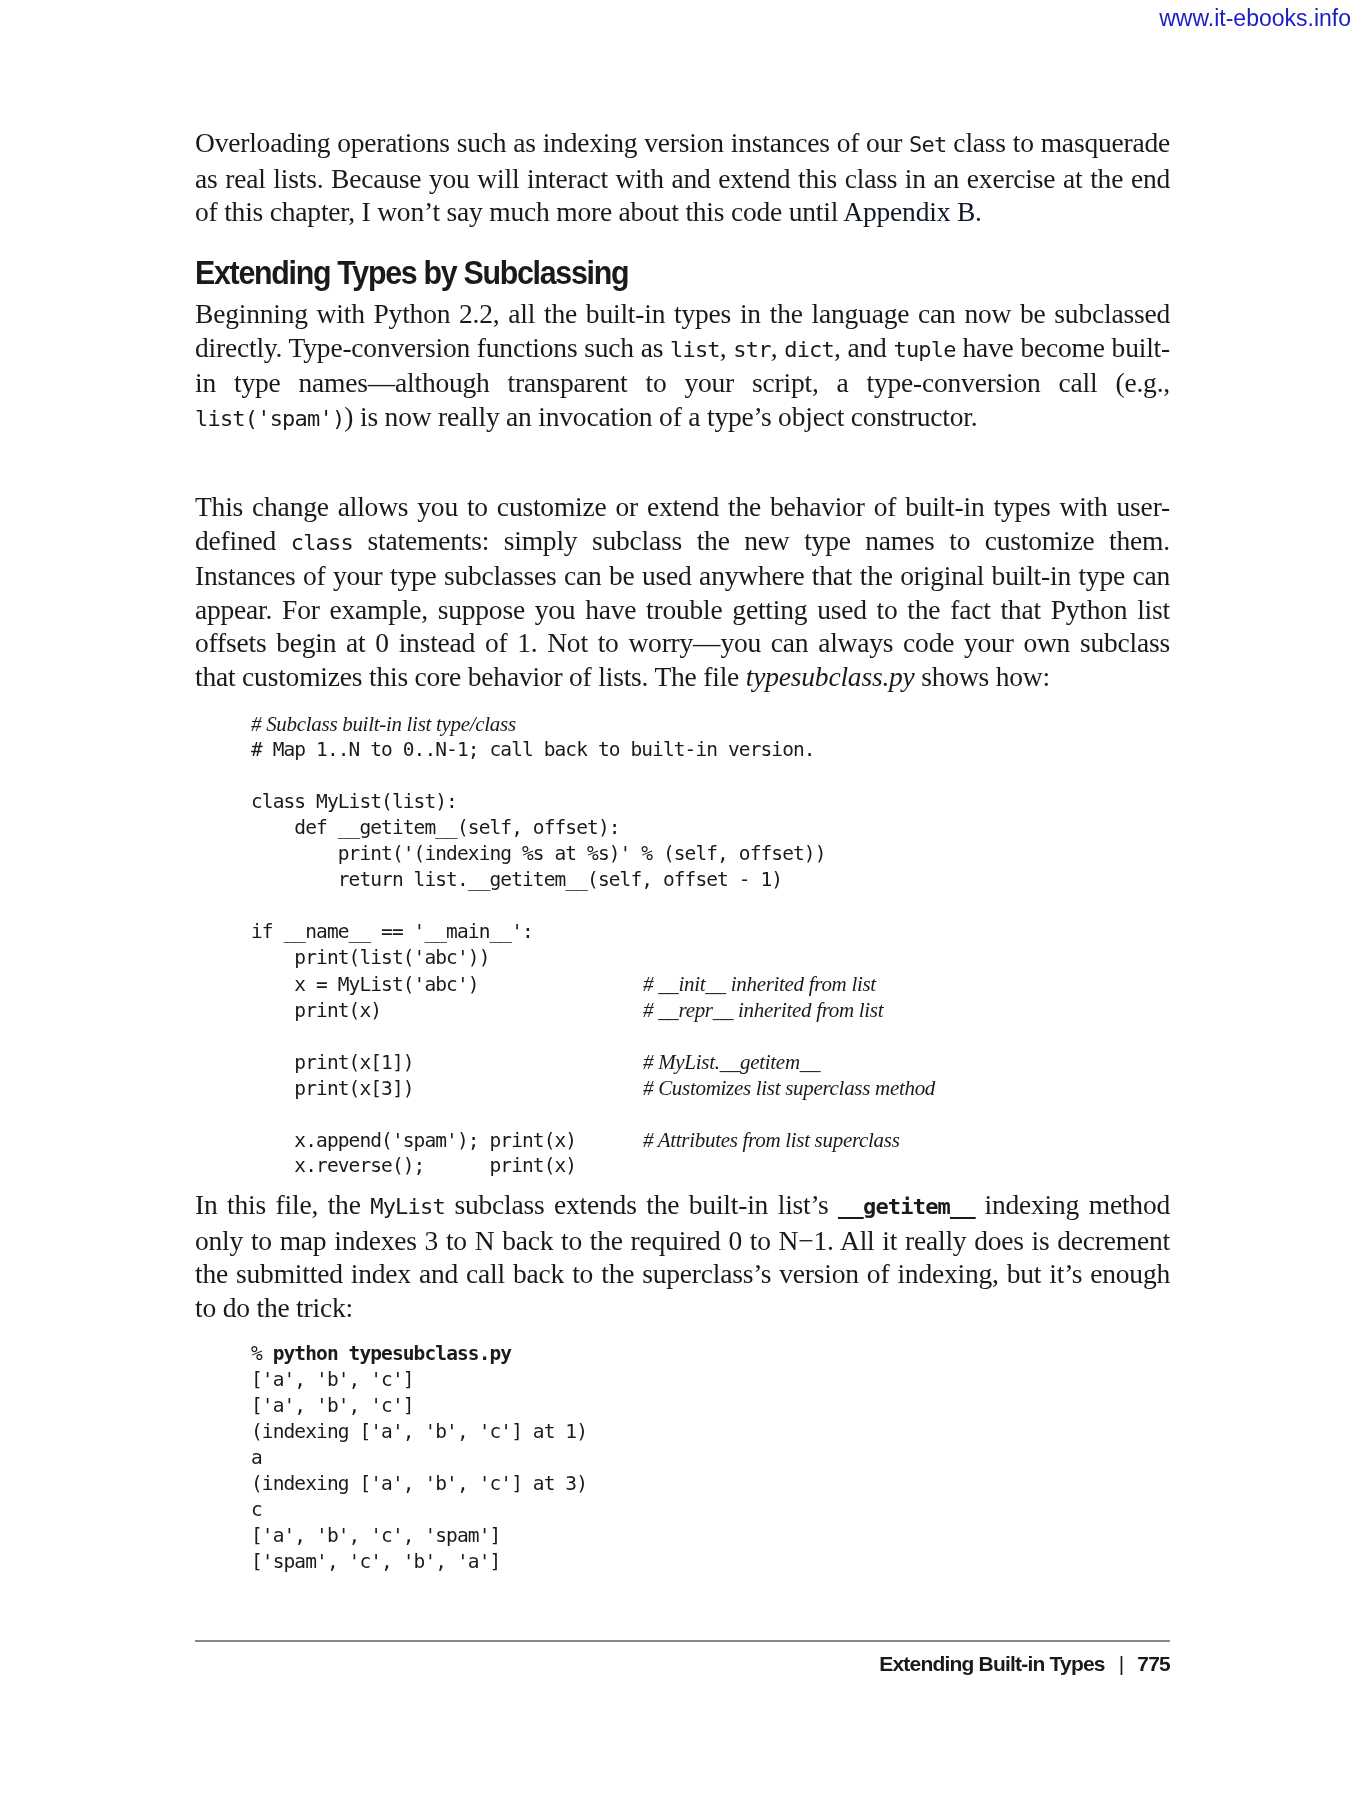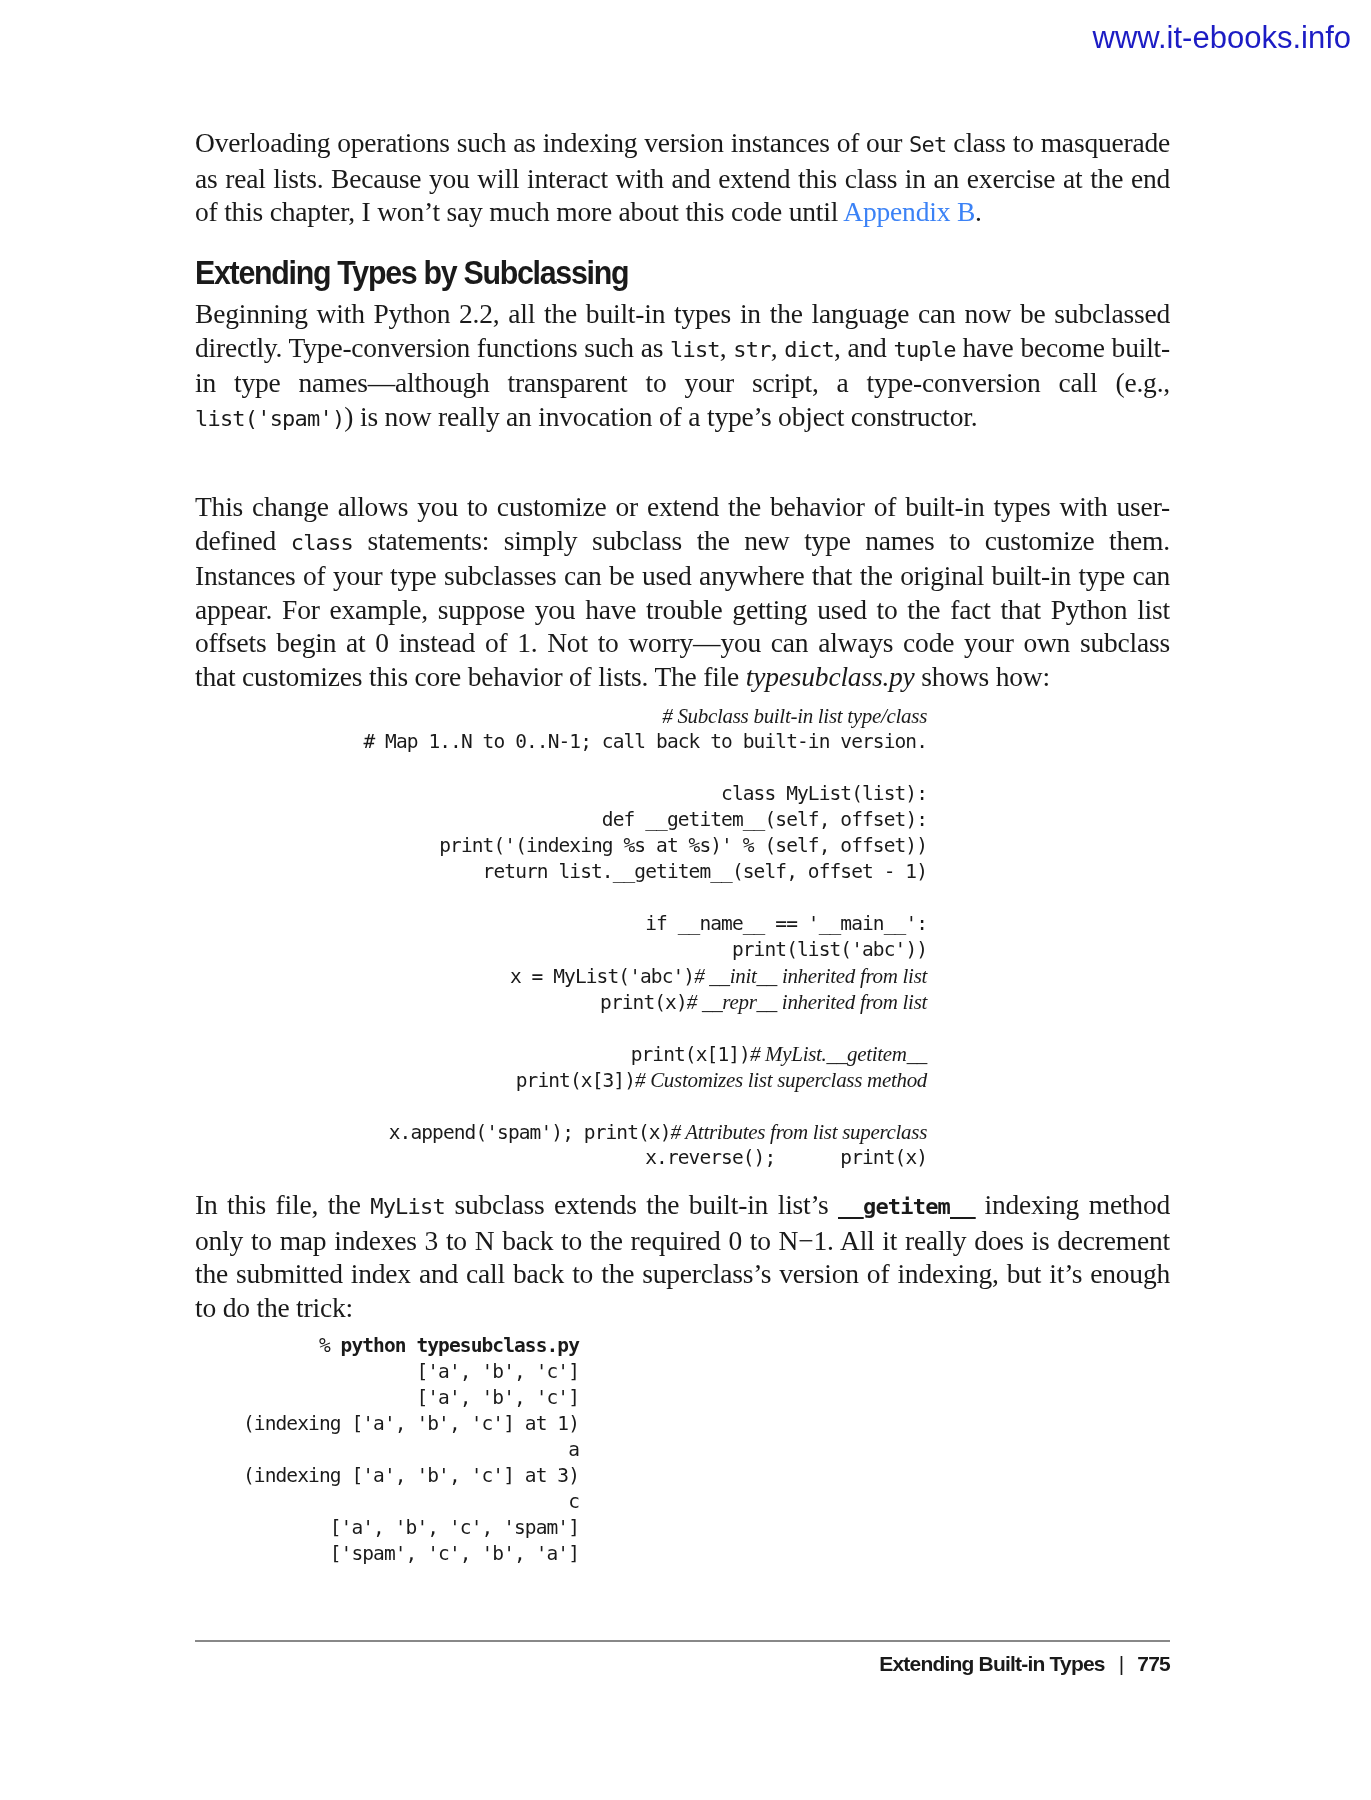--- a/index.html
+++ b/index.html
@@ -1,39 +1,39 @@
 <!DOCTYPE html>
 <html><head>
   <meta charset="utf-8">
   <style>
     html, body { margin: 0; padding: 0; background: #ffffff; }
     body { width: 1371px; height: 1800px; position: relative; overflow: hidden; color: #1a1a1a; }
     .site-link {
-      position: absolute; top: 20px; right: 20px;
-      font-family: "Liberation Sans", sans-serif; font-size: 31px; color: #1c1cc4;
+      position: absolute; top: 5px; right: 20px;
+      font-family: "Liberation Sans", sans-serif; font-size: 23px; color: #1c1cc4;
       text-decoration: none;
     }
     .page { position: absolute; left: 195px; top: 0; width: 975px; }
     p.body {
       font-family: "Liberation Serif", serif; font-size: 27.5px; line-height: 33.5px;
       margin: 0; text-align: justify; letter-spacing: -0.2px;
     }
     p.body code, .ic {
       font-family: "DejaVu Sans Mono", monospace; font-size: 22px; letter-spacing: -0.8px; margin-top: 40px;
     }
     .ic-bold { font-weight: bold; }
-    .xref { color: #3b82f6; text-decoration: none; }
+    .xref { color: #0f172a; text-decoration: none; }
     h2.section {
       font-family: "Liberation Sans", sans-serif; font-weight: bold; font-size: 33px;
       letter-spacing: -1.4px; margin: 0; transform: scaleX(0.92); transform-origin: left;
     }
     pre.code {
-      margin: 0; padding-left: 48px;
+      margin: 8px; padding-left: 48px;
       font-family: "DejaVu Sans Mono", monospace; font-size: 19.5px; line-height: 26px;
-      letter-spacing: -0.9px; white-space: pre; text-align: right;
+      letter-spacing: -0.9px; white-space: pre;
     }
     .cmt { font-family: "Liberation Serif", serif; font-style: italic; font-size: 21px; letter-spacing: -0.3px; }
     .code-line { display: block; height: 26px; }
     .code-line .txt { display: inline-block; width: 392px; white-space: pre; }
     .code-line .txt.full { width: auto; }
     .out-bold { font-weight: bold; }
     .footer-rule { position: absolute; left: 195px; top: 1640px; width: 975px; height: 0; border-top: 2px solid #888; }
     .footer {
       position: absolute; right: 201px; top: 1652px;
       font-family: "Liberation Sans", sans-serif; font-weight: bold; font-size: 21px;

